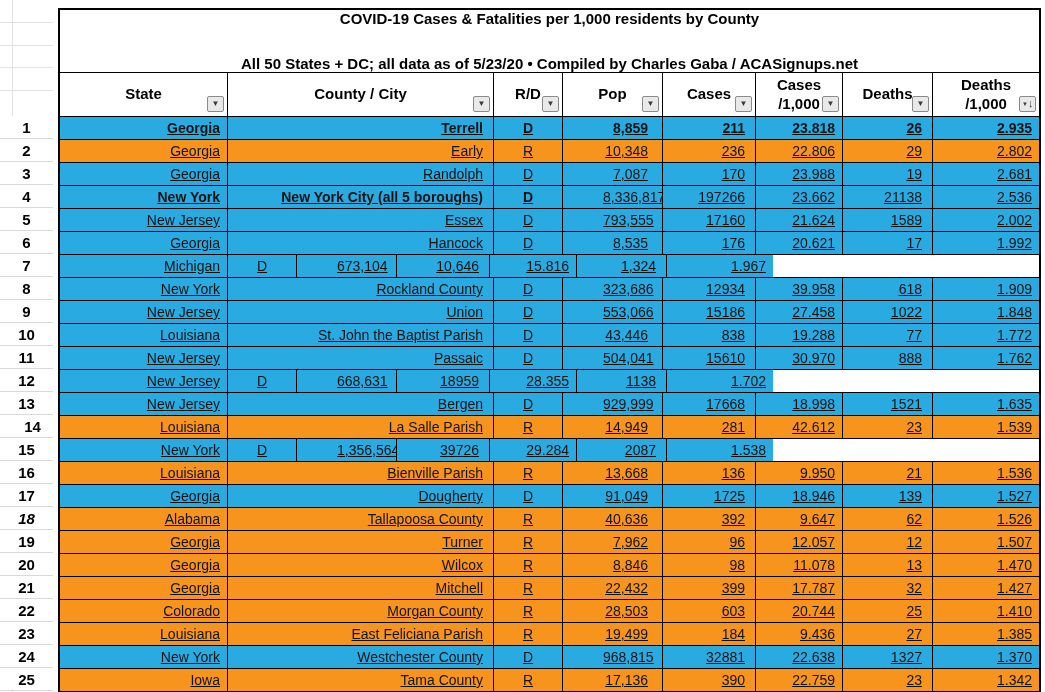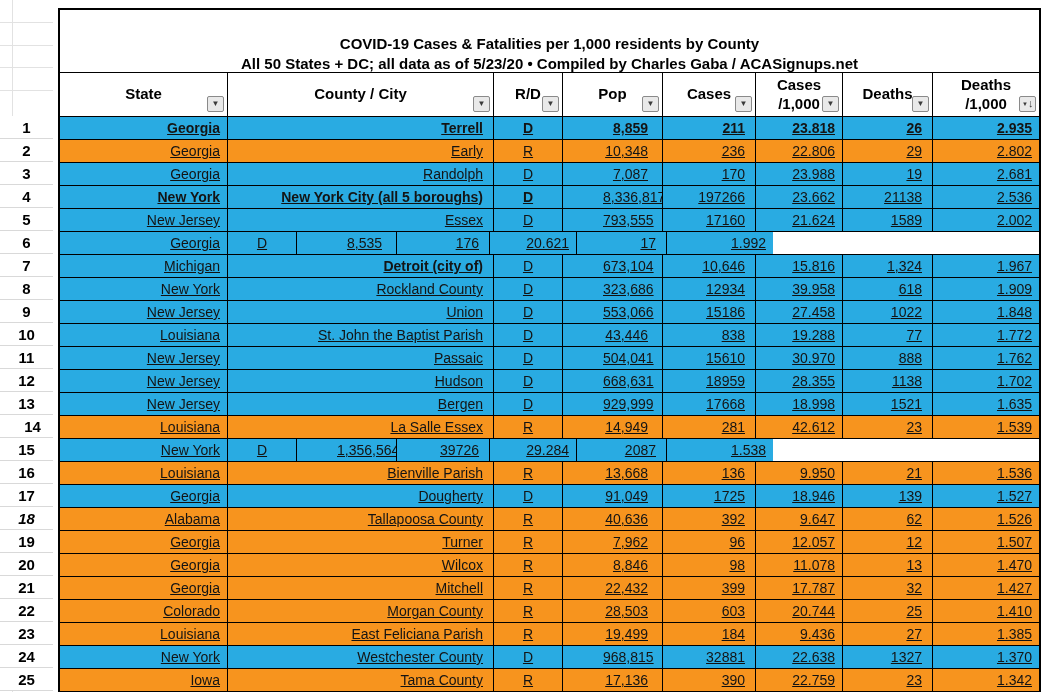--- a/index.html
+++ b/index.html
@@ -23,21 +23,21 @@
     font-weight: bold; font-size: 15px; color: #000; background: #fff;
   }
 
   
   #table {
     position: absolute; left: 58px; top: 8px; width: 983px;
     border: 2px solid #000; background: #fff;
   }
   #title-block {
     height: 62px; display: flex; flex-direction: column;
-    align-items: center; justify-content: flex-end; gap: 3px;
+    align-items: center; justify-content: space-between; gap: 3px;
     background: #fff; text-align: center;
   }
   #title-block .t-line { font-weight: bold; font-size: 15px; color: #000; }
 
   .row { display: flex; border-top: 1px solid #000; }
   .row.hdr { height: 44px; }
   .row.data { height: 23px; text-decoration: underline; }
 
   .c { border-left: 1px solid #000; height: 100%; overflow: hidden; white-space: nowrap; }
   .c:first-child { border-left: none; }
@@ -227,30 +227,30 @@
         <div class="c dcell party-D col-county al-r pr-md">Essex</div>
         <div class="c dcell party-D col-rd al-c">D</div>
         <div class="c dcell party-D col-pop al-r pr-lg">793,555</div>
         <div class="c dcell party-D col-cases al-r pr-md">17160</div>
         <div class="c dcell party-D col-c1000 al-r pr-sm">21.624</div>
         <div class="c dcell party-D col-deaths al-r pr-md">1589</div>
         <div class="c dcell party-D col-d1000 al-r pr-sm">2.002</div>
       </div>
       <div class="row data">
         <div class="c dcell party-D col-state al-r pr-sm">Georgia</div>
+        <div class="c dcell party-D col-county al-r pr-md">Hancock</div>
         <div class="c dcell party-D col-rd al-c">D</div>
         <div class="c dcell party-D col-pop al-r pr-lg">8,535</div>
         <div class="c dcell party-D col-cases al-r pr-md">176</div>
         <div class="c dcell party-D col-c1000 al-r pr-sm">20.621</div>
         <div class="c dcell party-D col-deaths al-r pr-md">17</div>
         <div class="c dcell party-D col-d1000 al-r pr-sm">1.992</div>
       </div>
       <div class="row data">
         <div class="c dcell party-D col-state al-r pr-sm">Michigan</div>
-        <div class="c dcell party-D col-county al-r pr-md bold">Detroit (city of)</div>
         <div class="c dcell party-D col-rd al-c">D</div>
         <div class="c dcell party-D col-pop al-r pr-lg">673,104</div>
         <div class="c dcell party-D col-cases al-r pr-md">10,646</div>
         <div class="c dcell party-D col-c1000 al-r pr-sm">15.816</div>
         <div class="c dcell party-D col-deaths al-r pr-md">1,324</div>
         <div class="c dcell party-D col-d1000 al-r pr-sm">1.967</div>
       </div>
       <div class="row data">
         <div class="c dcell party-D col-state al-r pr-sm">New York</div>
         <div class="c dcell party-D col-county al-r pr-md">Rockland County</div>
@@ -286,41 +286,40 @@
         <div class="c dcell party-D col-county al-r pr-md">Passaic</div>
         <div class="c dcell party-D col-rd al-c">D</div>
         <div class="c dcell party-D col-pop al-r pr-lg">504,041</div>
         <div class="c dcell party-D col-cases al-r pr-md">15610</div>
         <div class="c dcell party-D col-c1000 al-r pr-sm">30.970</div>
         <div class="c dcell party-D col-deaths al-r pr-md">888</div>
         <div class="c dcell party-D col-d1000 al-r pr-sm">1.762</div>
       </div>
       <div class="row data">
         <div class="c dcell party-D col-state al-r pr-sm">New Jersey</div>
-        <div class="c dcell party-D col-county al-r pr-md">Hudson</div>
         <div class="c dcell party-D col-rd al-c">D</div>
         <div class="c dcell party-D col-pop al-r pr-lg">668,631</div>
         <div class="c dcell party-D col-cases al-r pr-md">18959</div>
         <div class="c dcell party-D col-c1000 al-r pr-sm">28.355</div>
         <div class="c dcell party-D col-deaths al-r pr-md">1138</div>
         <div class="c dcell party-D col-d1000 al-r pr-sm">1.702</div>
       </div>
       <div class="row data">
         <div class="c dcell party-D col-state al-r pr-sm">New Jersey</div>
         <div class="c dcell party-D col-county al-r pr-md">Bergen</div>
         <div class="c dcell party-D col-rd al-c">D</div>
         <div class="c dcell party-D col-pop al-r pr-lg">929,999</div>
         <div class="c dcell party-D col-cases al-r pr-md">17668</div>
         <div class="c dcell party-D col-c1000 al-r pr-sm">18.998</div>
         <div class="c dcell party-D col-deaths al-r pr-md">1521</div>
         <div class="c dcell party-D col-d1000 al-r pr-sm">1.635</div>
       </div>
       <div class="row data">
         <div class="c dcell party-R col-state al-r pr-sm">Louisiana</div>
-        <div class="c dcell party-R col-county al-r pr-md">La Salle Essex</div>
+        <div class="c dcell party-R col-county al-r pr-md">La Salle Parish</div>
         <div class="c dcell party-R col-rd al-c">R</div>
         <div class="c dcell party-R col-pop al-r pr-lg">14,949</div>
         <div class="c dcell party-R col-cases al-r pr-md">281</div>
         <div class="c dcell party-R col-c1000 al-r pr-sm">42.612</div>
         <div class="c dcell party-R col-deaths al-r pr-md">23</div>
         <div class="c dcell party-R col-d1000 al-r pr-sm">1.539</div>
       </div>
       <div class="row data">
         <div class="c dcell party-D col-state al-r pr-sm">New York</div>
         <div class="c dcell party-D col-rd al-c">D</div>

